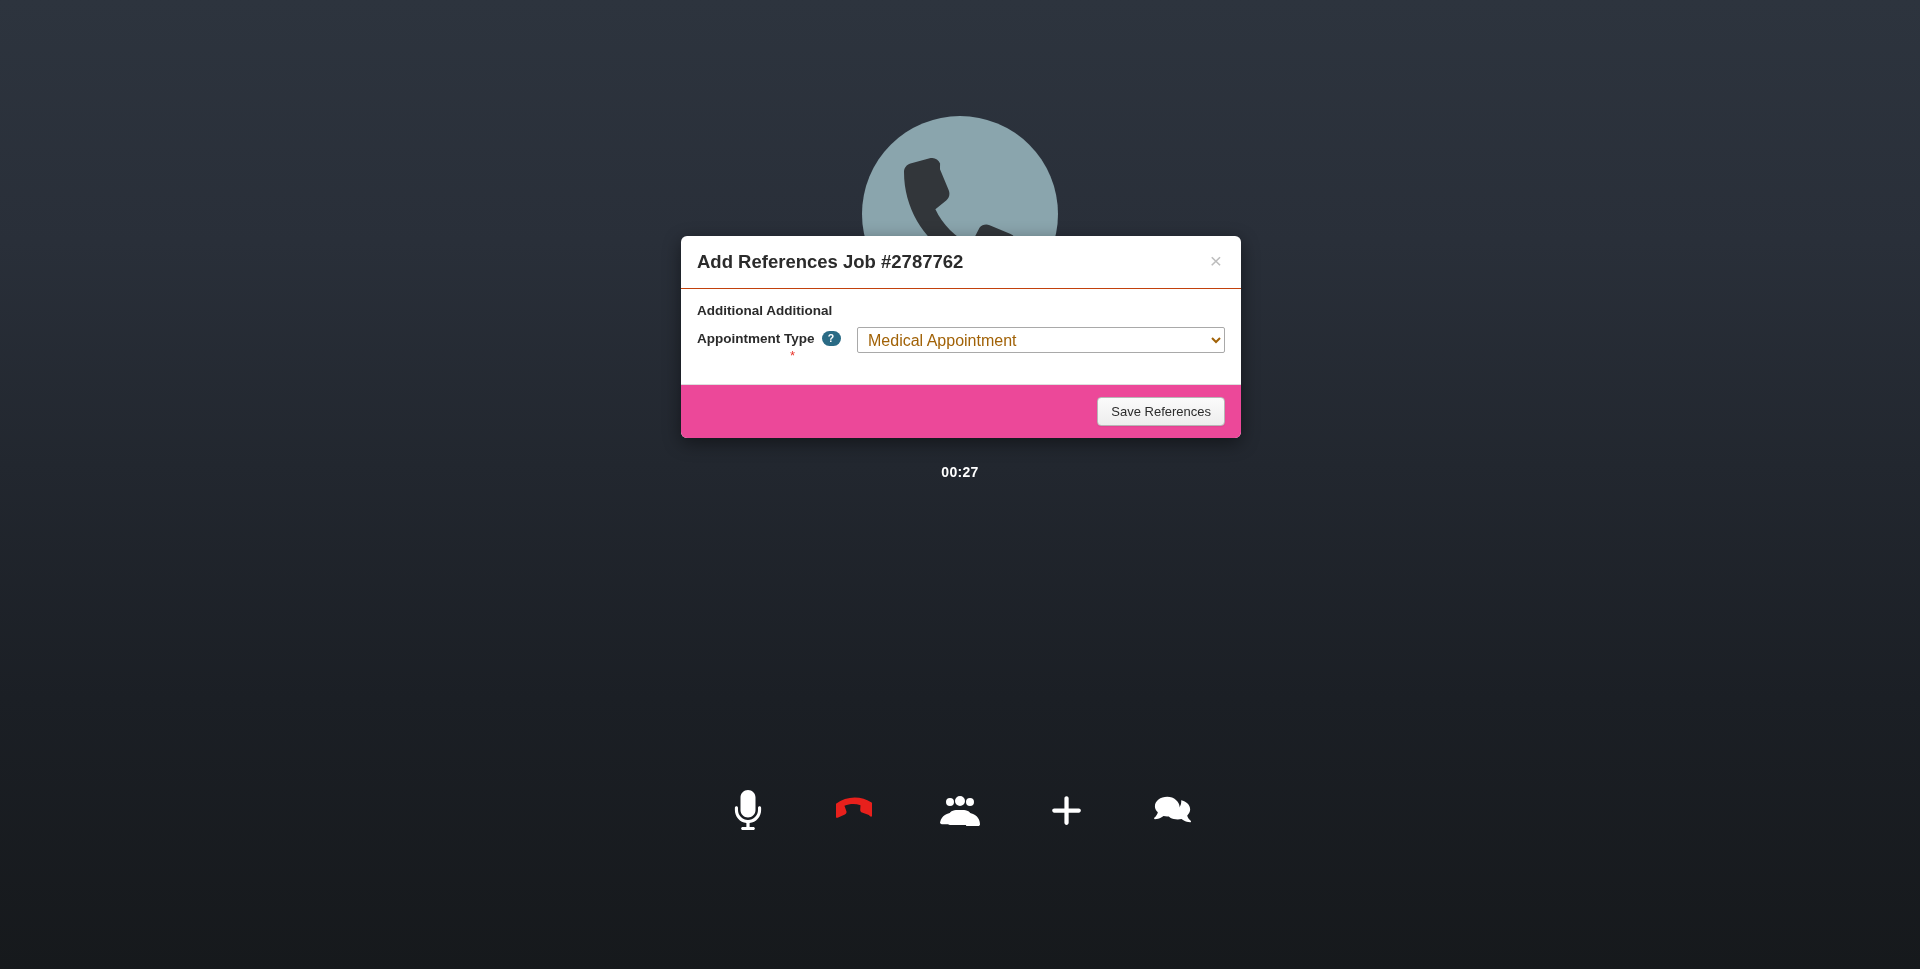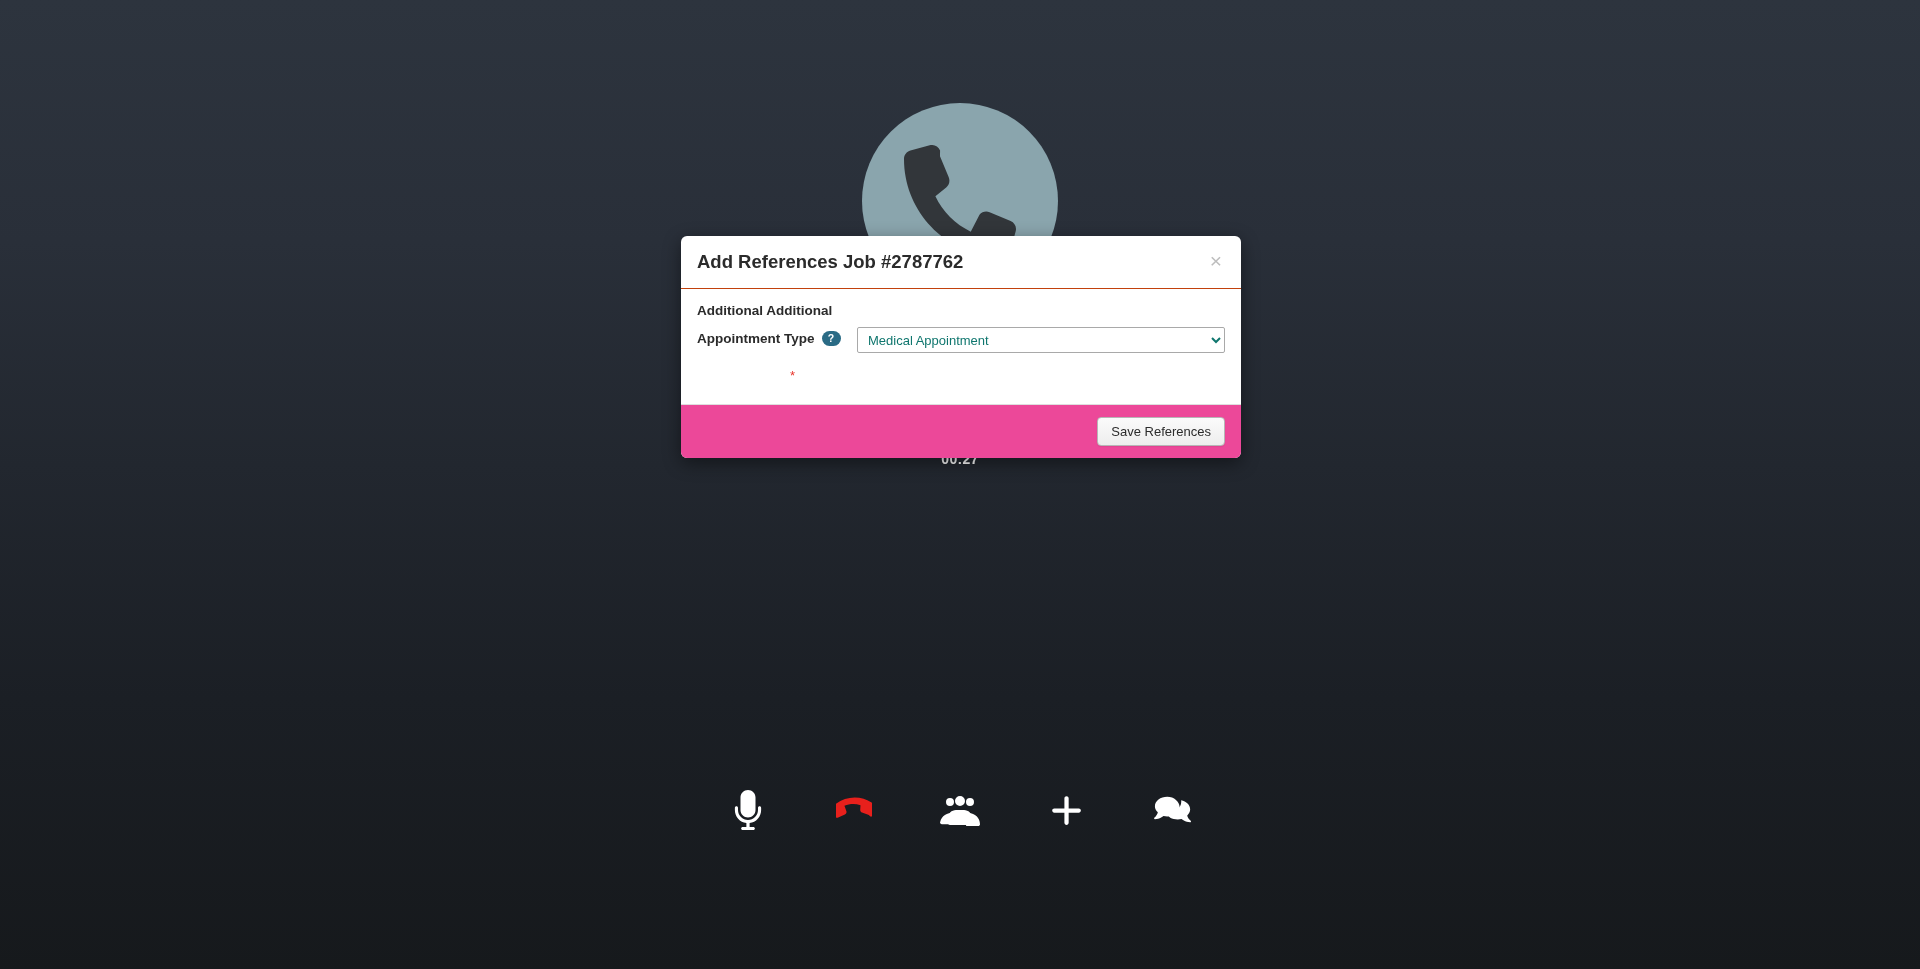--- a/index.html
+++ b/index.html
@@ -11,21 +11,21 @@
   }
   #app {
     position: relative;
     width: 1920px; height: 969px;
     background: linear-gradient(to bottom, #2d343e 0%, #292f39 25%, #22272f 48%, #1b1f25 72%, #16191c 100%);
   }
 
   
   #caller-stage {
     position: absolute;
-    left: 0; right: 0; top: 103px;
+    left: 0; right: 0; top: 116px;
     display: flex;
     flex-direction: column;
     align-items: center;
   }
   .avatar-circle {
     width: 196px; height: 196px;
     border-radius: 50%;
     background: #8aa5ad;
     display: flex;
     align-items: center;
@@ -84,21 +84,20 @@
   }
   .form-row {
     display: flex;
     align-items: flex-start;
   }
   .field-label-wrap {
     width: 160px;
     padding-top: 4px;
     display: flex;
     flex-direction: column;
-    gap: 20px;
   }
   .field-label-line {
     display: flex;
     align-items: center;
     gap: 7px;
   }
   .field-label {
     font-size: 13.5px;
     font-weight: 700;
     color: #2b2b2b;
@@ -124,23 +123,23 @@
     font-size: 13px;
     line-height: 1;
     margin-top: 3px;
     margin-left: 93px;
   }
   .select-wrap { flex: 1; }
   select.appointment-select {
     width: 100%;
     height: 26px;
     padding: 2px 6px;
-    font-size: 13px;
-    font-family: "Liberation Sans", sans-serif;
-    color: #0f766e;
+    font-size: 16px;
+    font-family: "Liberation Sans", sans-serif;
+    color: #a16207;
     background: #ffffff;
     border: 1px solid #a9a9a9;
     border-radius: 2px;
   }
   .modal-footer {
     background: #ec4899;
     border-top: 1px solid #dedede;
     border-radius: 0 0 6px 6px;
     padding: 12px 16px;
     text-align: right;

